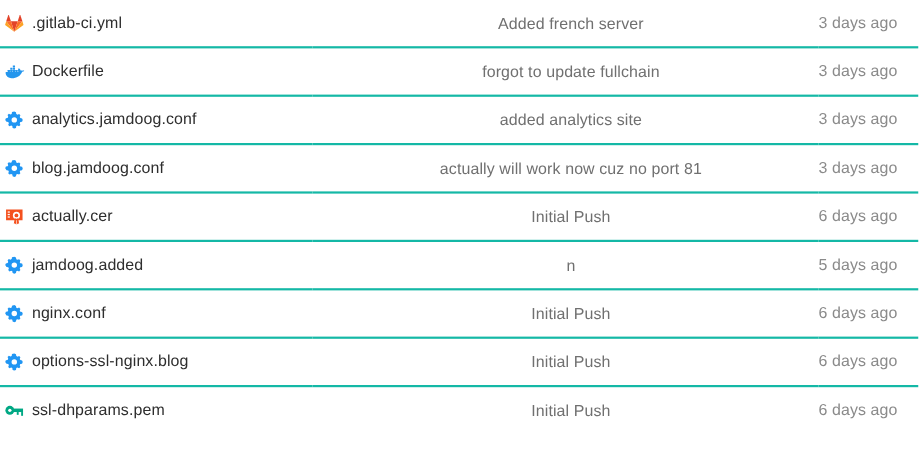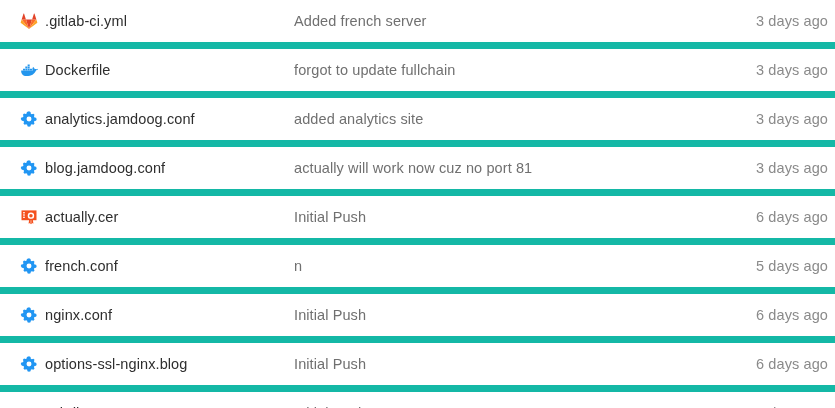--- a/index.html
+++ b/index.html
@@ -21,39 +21,39 @@
     width: 835px;
     border-collapse: collapse;
     table-layout: fixed;
   }
 
   .file-row {
     height: 42px;
     background: #ffffff;
   }
   .file-row + .file-row .cell {
-    border-top: 7px solid #14b8a6;
+    border-top: 2px solid #14b8a6;
   }
 
   .cell {
     padding: 0;
     height: 42px;
     vertical-align: middle;
     white-space: nowrap;
     overflow: hidden;
   }
 
   .col-name   { width: 284px; }
-  .col-msg    { width: 460px; }
+  .col-msg    { width: 460px; text-align: center; }
   .col-date   { width: 91px;  }
 
   .name-cell-inner {
     display: flex;
     align-items: center;
-    padding-left: 20px;
+    padding-left: 4px;
   }
 
   .file-icon {
     width: 18px;
     height: 18px;
     flex: 0 0 18px;
     margin-right: 7px;
     display: block;
   }
 
@@ -67,21 +67,21 @@
     font-size: 14.5px;
     color: #707070;
     letter-spacing: 0.1px;
     padding-left: 10px;
   }
 
   .commit-date {
     font-size: 14.5px;
     color: #8a8a8a;
     letter-spacing: 0.1px;
-    text-align: right;
+    text-align: left;
     padding-right: 7px;
     display: block;
   }
 </style>
 </head>
 <body>
 
 <table class="file-table">
   <tbody>
       <tr class="file-row">
@@ -180,21 +180,21 @@
           <span class="commit-date">6 days ago</span>
         </td>
       </tr>
       <tr class="file-row">
         <td class="cell col-name">
           <div class="name-cell-inner">
             <svg class="file-icon" viewBox="0 0 24 24" aria-hidden="true">
               <path fill="#2196f3" d="M12 1.8l2.05 1.0.35 2.15c.5.17.97.4 1.4.69l2.03-.78 1.55 1.55-.78 2.03c.29.43.52.9.69 1.4l2.15.35.8 2.05-.8 2.05-2.15.35c-.17.5-.4.97-.69 1.4l.78 2.03-1.55 1.55-2.03-.78c-.43.29-.9.52-1.4.69l-.35 2.15-2.05.8-2.05-.8-.35-2.15c-.5-.17-.97-.4-1.4-.69l-2.03.78-1.55-1.55.78-2.03a6.2 6.2 0 01-.69-1.4l-2.15-.35L1.0 12l.8-2.05 2.15-.35c.17-.5.4-.97.69-1.4l-.78-2.03L5.41 4.62l2.03.78c.43-.29.9-.52 1.4-.69l.35-2.15L12 1.8z"></path>
               <circle cx="12" cy="12" r="3.3" fill="#ffffff"></circle>
             </svg>
-            <span class="file-name">french.conf</span>
+            <span class="file-name">jamdoog.added</span>
           </div>
         </td>
         <td class="cell col-msg"><span class="commit-msg">n</span></td>
         <td class="cell col-date">
           <span class="commit-date">5 days ago</span>
         </td>
       </tr>
       <tr class="file-row">
         <td class="cell col-name">
           <div class="name-cell-inner">

